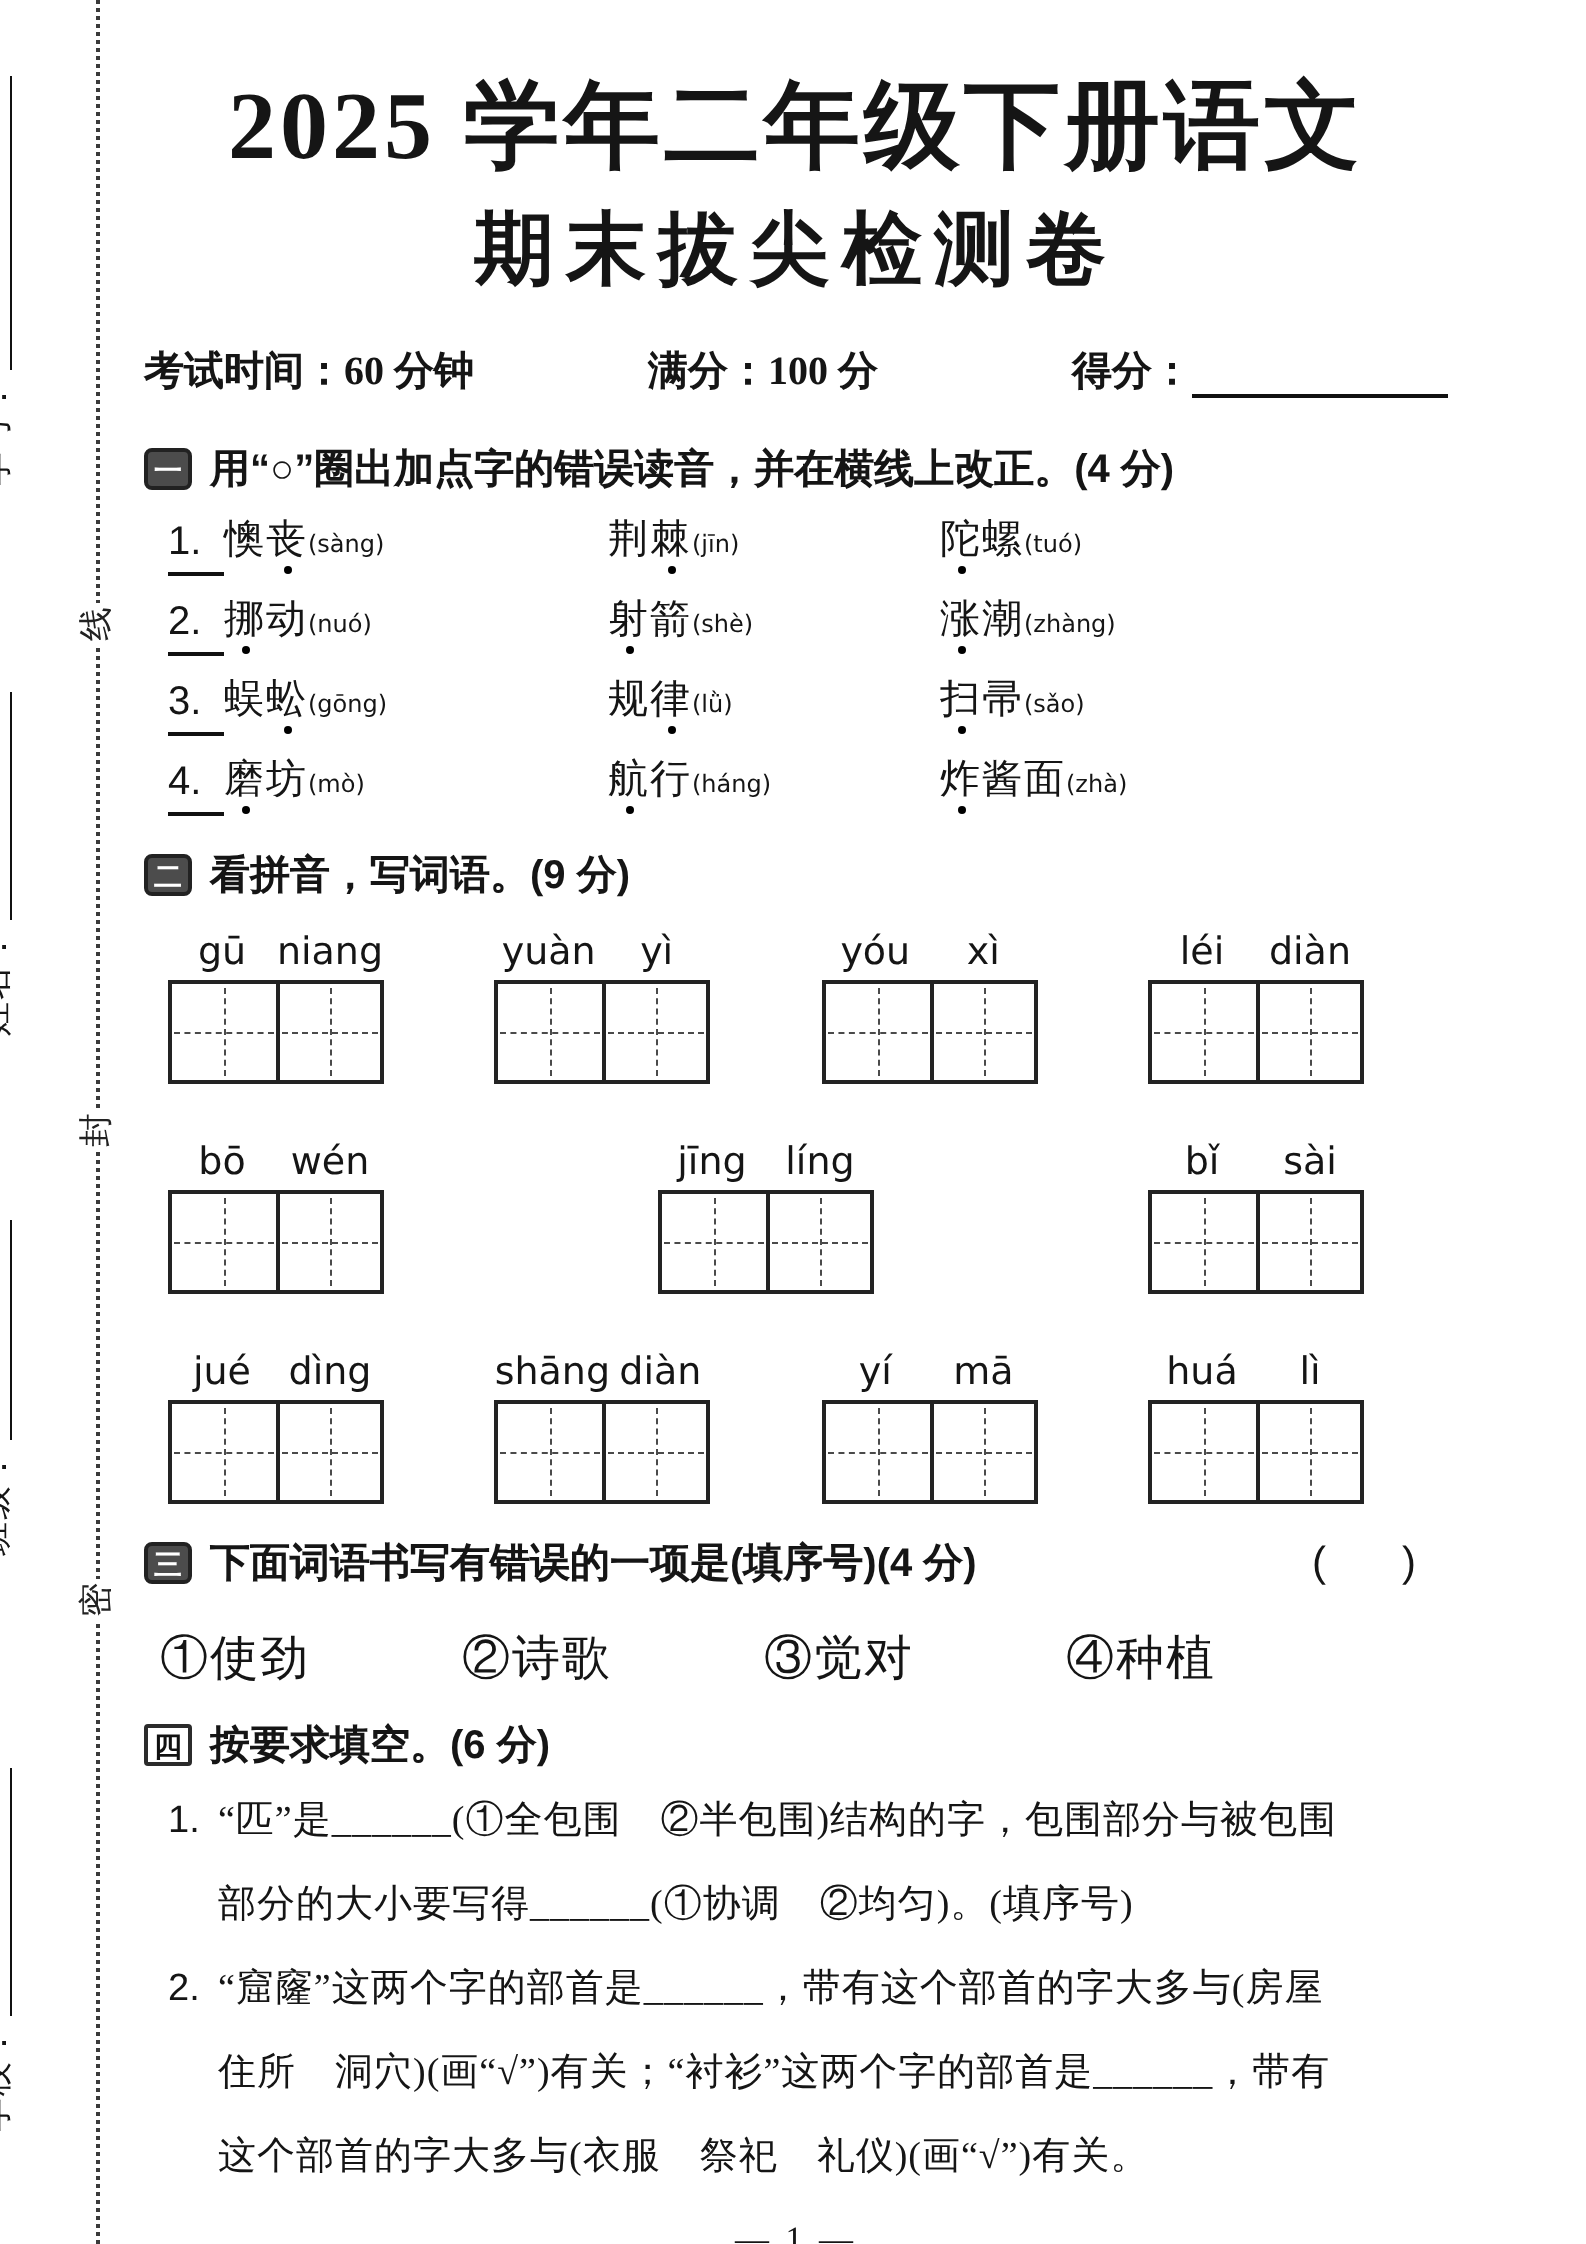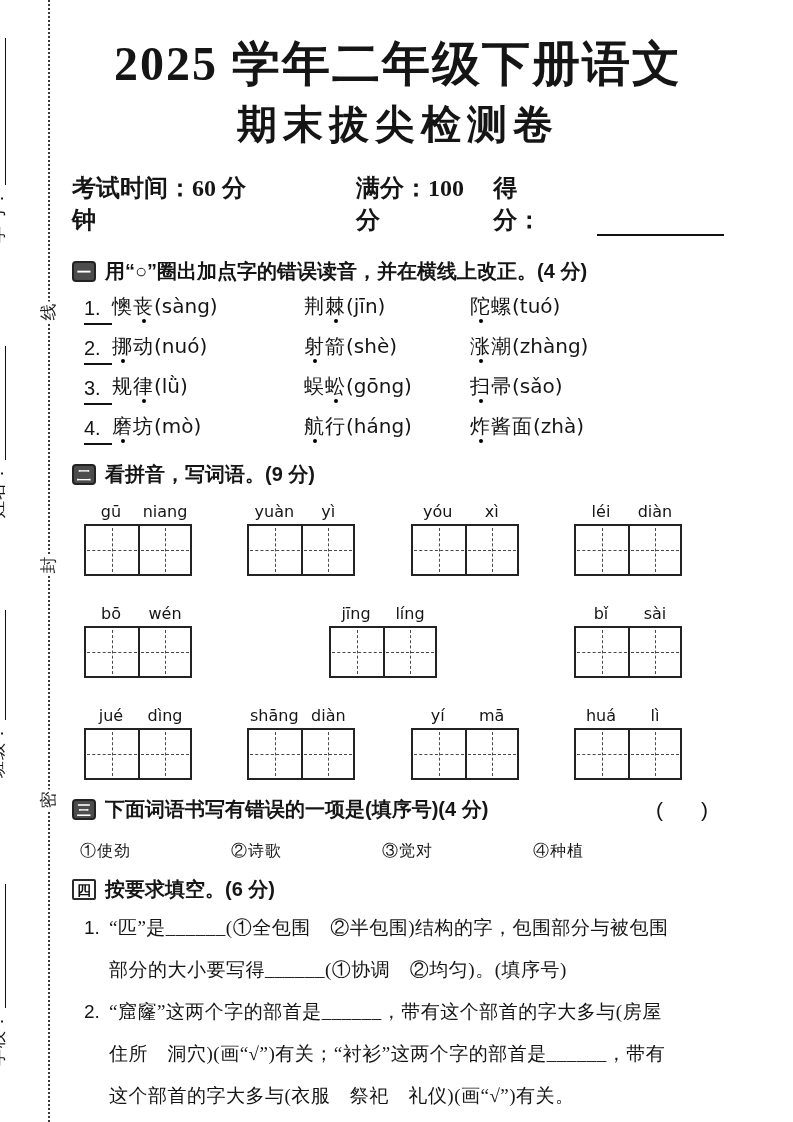--- a/index.html
+++ b/index.html
@@ -38,24 +38,24 @@
   .title1 {
     margin-top:36px; text-align:center; font-size:48px; font-weight:bold;
     letter-spacing:2px; line-height:1.15;
   }
   .title2 {
     margin-top:6px; text-align:center; font-size:40px; font-weight:bold;
     letter-spacing:6px;
   }
   .info-row {
     margin-top:20px; display:flex; align-items:flex-end;
-    font-size:24px; font-weight:bold;
+    font-size:20px; font-weight:bold;
   }
   .info-mid { margin-left:87px; }
-  .score-wrap { margin-left:auto; display:flex; align-items:flex-end;gap:32px; }
+  .score-wrap { margin-left:auto; display:flex; align-items:flex-end; }
   .score-line { width:128px; border-bottom:2px solid #111; height:24px; }
 
   .q-header {
     display:flex; align-items:center; font-size:20px; font-weight:bold;
     font-family:"Liberation Sans","DejaVu Sans",sans-serif;
   }
   .qh1 { margin-top:22px; } .qh2 { margin-top:12px; }
   .qh3 { margin-top:16px; } .qh4 { margin-top:14px; }
   .badge {
     width:24px; height:21px; margin-right:9px; flex:0 0 auto;
@@ -68,55 +68,55 @@
   .answer-parens .gap { display:inline-block; width:38px; }
 
   
   .q1-rows { margin-top:4px; }
   .q1-row {
     display:grid; grid-template-columns:28px 192px 166px 1fr 84px;
     align-items:end; height:40px; padding-left:12px; font-size:20px;
   }
   .q1-num { font-family:"Liberation Sans","DejaVu Sans",sans-serif; }
   .q1-word { letter-spacing:1px; white-space:nowrap; }
-  .q1-word .pinyin { font-family:"DejaVu Sans","Liberation Sans",sans-serif; font-size:20px; letter-spacing:0; }
+  .q1-word .pinyin { font-family:"DejaVu Sans","Liberation Sans",sans-serif; font-size:12px; letter-spacing:0; }
   .dotc { position:relative; }
   .dotc::after {
     content:""; position:absolute; left:50%; bottom:-6px; transform:translateX(-50%);
     width:4px; height:4px; background:#000; border-radius:50%;
   }
   .q1-line { border-bottom:2px solid #111; height:100%; align-self:end; margin-bottom:4px; }
 
   
   .q2-rows { margin-top:8px; }
   .tzg-row { display:flex; justify-content:space-between; padding:0 42px 0 12px; margin-top:14px; }
   .tzg-row + .tzg-row { margin-top:28px; }
   .tzg-col { display:flex; flex-direction:column; }
   .pinyin-pair {
-    display:flex; margin-bottom:3px; font-size:16px;
+    display:flex; margin-bottom:3px; font-size:19px;
     font-family:"DejaVu Sans","Liberation Sans",sans-serif;
     align-items:center;
   }
   .pinyin-pair span { flex:1; text-align:center; white-space:nowrap; }
   .tzg-group { display:flex; border:2px solid #232323; width:108px; }
   .tzg-cell { width:52px; height:48px; position:relative; background:#fff; }
   .tzg-cell + .tzg-cell { border-left:2px solid #232323; }
   .tzg-cell::before {
     content:""; position:absolute; left:50%; top:2px; bottom:2px;
     border-left:1.5px dashed #4a4a4a;
   }
   .tzg-cell::after {
     content:""; position:absolute; top:50%; left:1px; right:1px;
     border-top:1.5px dashed #4a4a4a;
   }
 
   
   .q3-options {
     margin-top:18px; display:grid; grid-template-columns:repeat(4,1fr);
-    padding:0 40px 0 8px; font-size:16px; letter-spacing:1px;
+    padding:0 40px 0 8px; font-size:24px; letter-spacing:1px;
   }
 
   
   .q4-items { margin-top:4px; font-size:19px; }
   .q4-item { position:relative; padding-left:37px; }
   .q4-num {
     position:absolute; left:12px; top:0; line-height:42px;
     font-family:"Liberation Sans","DejaVu Sans",sans-serif;
   }
   .q4-line { line-height:42px; white-space:nowrap; letter-spacing:0.5px; }
@@ -181,22 +181,22 @@
         <div class="q1-row">
           <span class="q1-num">2.</span>
           <span class="q1-word"><span class="dotc">挪</span><span>动</span><span class="pinyin">(nuó)</span></span>
           <span class="q1-word"><span class="dotc">射</span><span>箭</span><span class="pinyin">(shè)</span></span>
           <span class="q1-word"><span class="dotc">涨</span><span>潮</span><span class="pinyin">(zhàng)</span></span>
           <span></span>
           <span class="q1-line"></span>
         </div>
         <div class="q1-row">
           <span class="q1-num">3.</span>
+          <span class="q1-word"><span>蜈</span><span class="dotc">蚣</span><span class="pinyin">(gōng)</span></span>
           <span class="q1-word"><span>规</span><span class="dotc">律</span><span class="pinyin">(lǜ)</span></span>
-          <span class="q1-word"><span>蜈</span><span class="dotc">蚣</span><span class="pinyin">(gōng)</span></span>
           <span class="q1-word"><span class="dotc">扫</span><span>帚</span><span class="pinyin">(sǎo)</span></span>
           <span></span>
           <span class="q1-line"></span>
         </div>
         <div class="q1-row">
           <span class="q1-num">4.</span>
           <span class="q1-word"><span class="dotc">磨</span><span>坊</span><span class="pinyin">(mò)</span></span>
           <span class="q1-word"><span class="dotc">航</span><span>行</span><span class="pinyin">(háng)</span></span>
           <span class="q1-word"><span class="dotc">炸</span><span>酱</span><span>面</span><span class="pinyin">(zhà)</span></span>
           <span></span>

